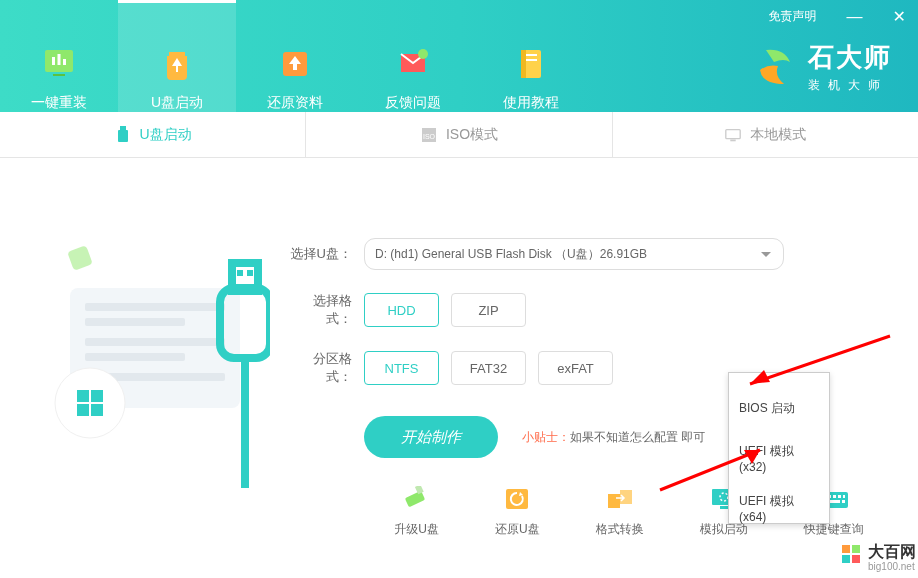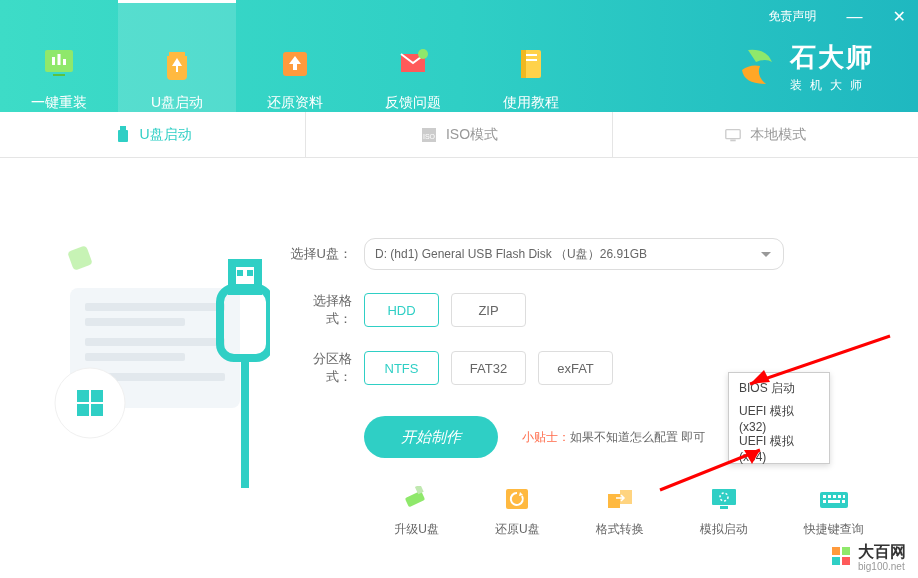--- a/index.html
+++ b/index.html
@@ -6,21 +6,21 @@
 body { width: 918px; height: 578px; background: #fff; position: relative; overflow: hidden; }
 
 .header { height: 112px; background: linear-gradient(90deg, #3ddcc7 0%, #2fcfc5 50%, #1fb8c0 100%); display: flex; align-items: flex-end; position: relative; }
 .header-top { position: absolute; top: 8px; right: 12px; display: flex; align-items: center; gap: 30px; color: #fff; font-size: 12px; }
 .win-btn { color: #fff; cursor: pointer; font-size: 16px; line-height: 1; }
 
 .nav-item { width: 118px; height: 112px; display: flex; flex-direction: column; align-items: center; justify-content: flex-end; gap: 8px; color: #fff; font-size: 14px; cursor: pointer; }
 .nav-item.active { background: rgba(255,255,255,0.15); border-top: 3px solid #fff; }
 .nav-icon { width: 44px; height: 44px; display: flex; align-items: center; justify-content: center; }
 
-.logo-area { position: absolute; right: 44px; top: 40px; display: flex; align-items: center; gap: 12px; color: #fff; }
+.logo-area { position: absolute; right: 26px; top: 40px; display: flex; align-items: center; gap: 12px; color: #fff; }
 .logo-mark { width: 42px; height: 42px; position: relative; }
 .logo-text { display: flex; flex-direction: column; }
 .logo-title { font-size: 26px; font-weight: bold; letter-spacing: 2px; }
 .logo-sub { font-size: 12px; letter-spacing: 8px; margin-top: 2px; }
 
 .tabs { height: 46px; display: flex; border-bottom: 1px solid #e5e5e5; }
 .tab { flex: 1; display: flex; align-items: center; justify-content: center; gap: 8px; font-size: 14px; color: #999; cursor: pointer; border-right: 1px solid #e5e5e5; }
 .tab:last-child { border-right: none; }
 .tab.active { color: #2fcfc5; }
 .tab-icon { width: 18px; height: 18px; display: flex; align-items: center; justify-content: center; }
@@ -38,24 +38,24 @@
 .primary-btn { width: 134px; height: 42px; background: #2fcfc5; color: #fff; border-radius: 21px; display: flex; align-items: center; justify-content: center; font-size: 15px; cursor: pointer; font-style: italic; }
 .tip { font-size: 12px; color: #666; }
 .tip-label { color: #ff6b4a; }
 
 .tools { display: flex; justify-content: center; gap: 56px; position: absolute; bottom: 40px; left: 380px; right: 40px; }
 .tool { display: flex; flex-direction: column; align-items: center; gap: 8px; cursor: pointer; }
 .tool-icon { width: 32px; height: 28px; display: flex; align-items: center; justify-content: center; }
 .tool-label { font-size: 12px; color: #666; }
 
 .popup { position: absolute; top: 372px; left: 728px; width: 102px; background: #fff; border: 1px solid #ccc; box-shadow: 0 2px 6px rgba(0,0,0,0.15); }
-.popup-item { height: 30px; display: flex; align-items: center; padding: 0 10px; font-size: 12px; color: #444; cursor: pointer; }
+.popup-item { height: 30px; display: flex; align-items: center; padding: 0 10px; font-size: 12px; color: #444; cursor: pointer; margin-top: 20px; }
 
 .arrow { position: absolute; pointer-events: none; }
-.watermark { position: absolute; right: 12px; bottom: 6px; display: flex; align-items: center; gap: 6px; }
+.watermark { position: absolute; right: 2px; bottom: 6px; display: flex; align-items: flex-start; gap: 6px; }
 .watermark-txt { display: flex; flex-direction: column; line-height: 1.1; }
 .watermark-title { font-size: 16px; font-weight: bold; color: #333; }
 .watermark-url { font-size: 10px; color: #999; }
 </style>
 </head>
 <body>
 
 <div class="header">
   <div class="header-top">
     <span>免责声明</span>

